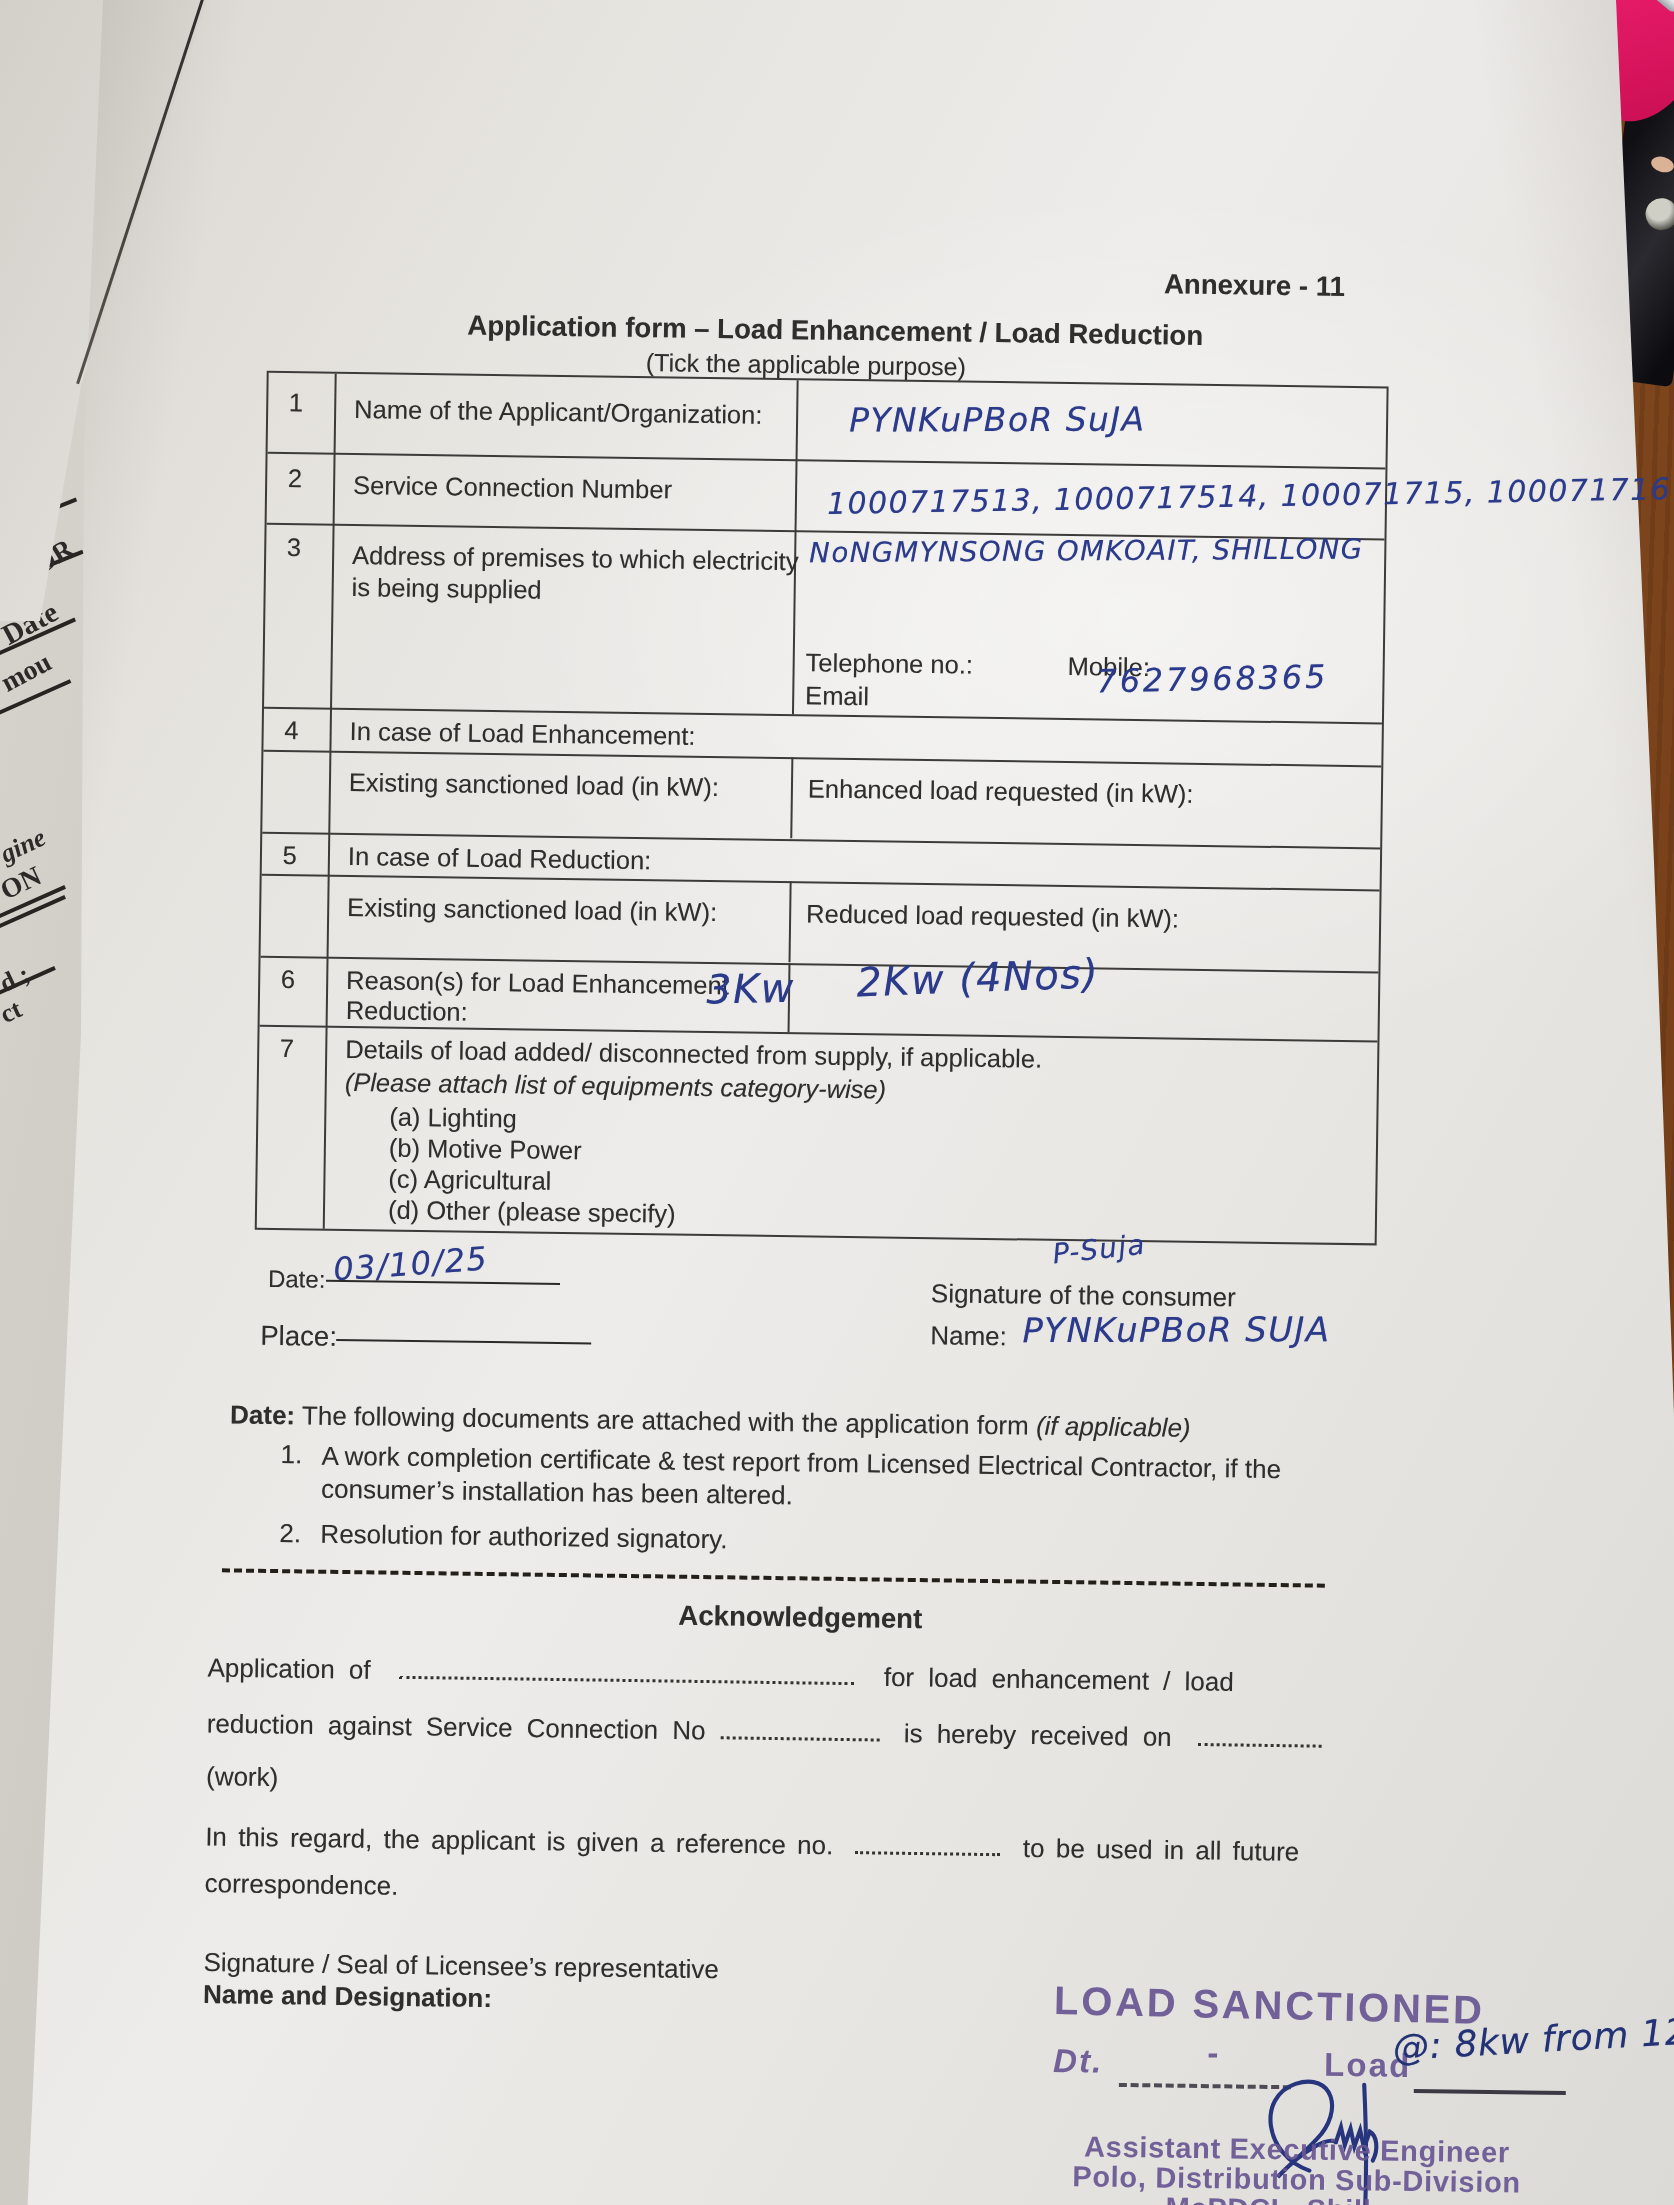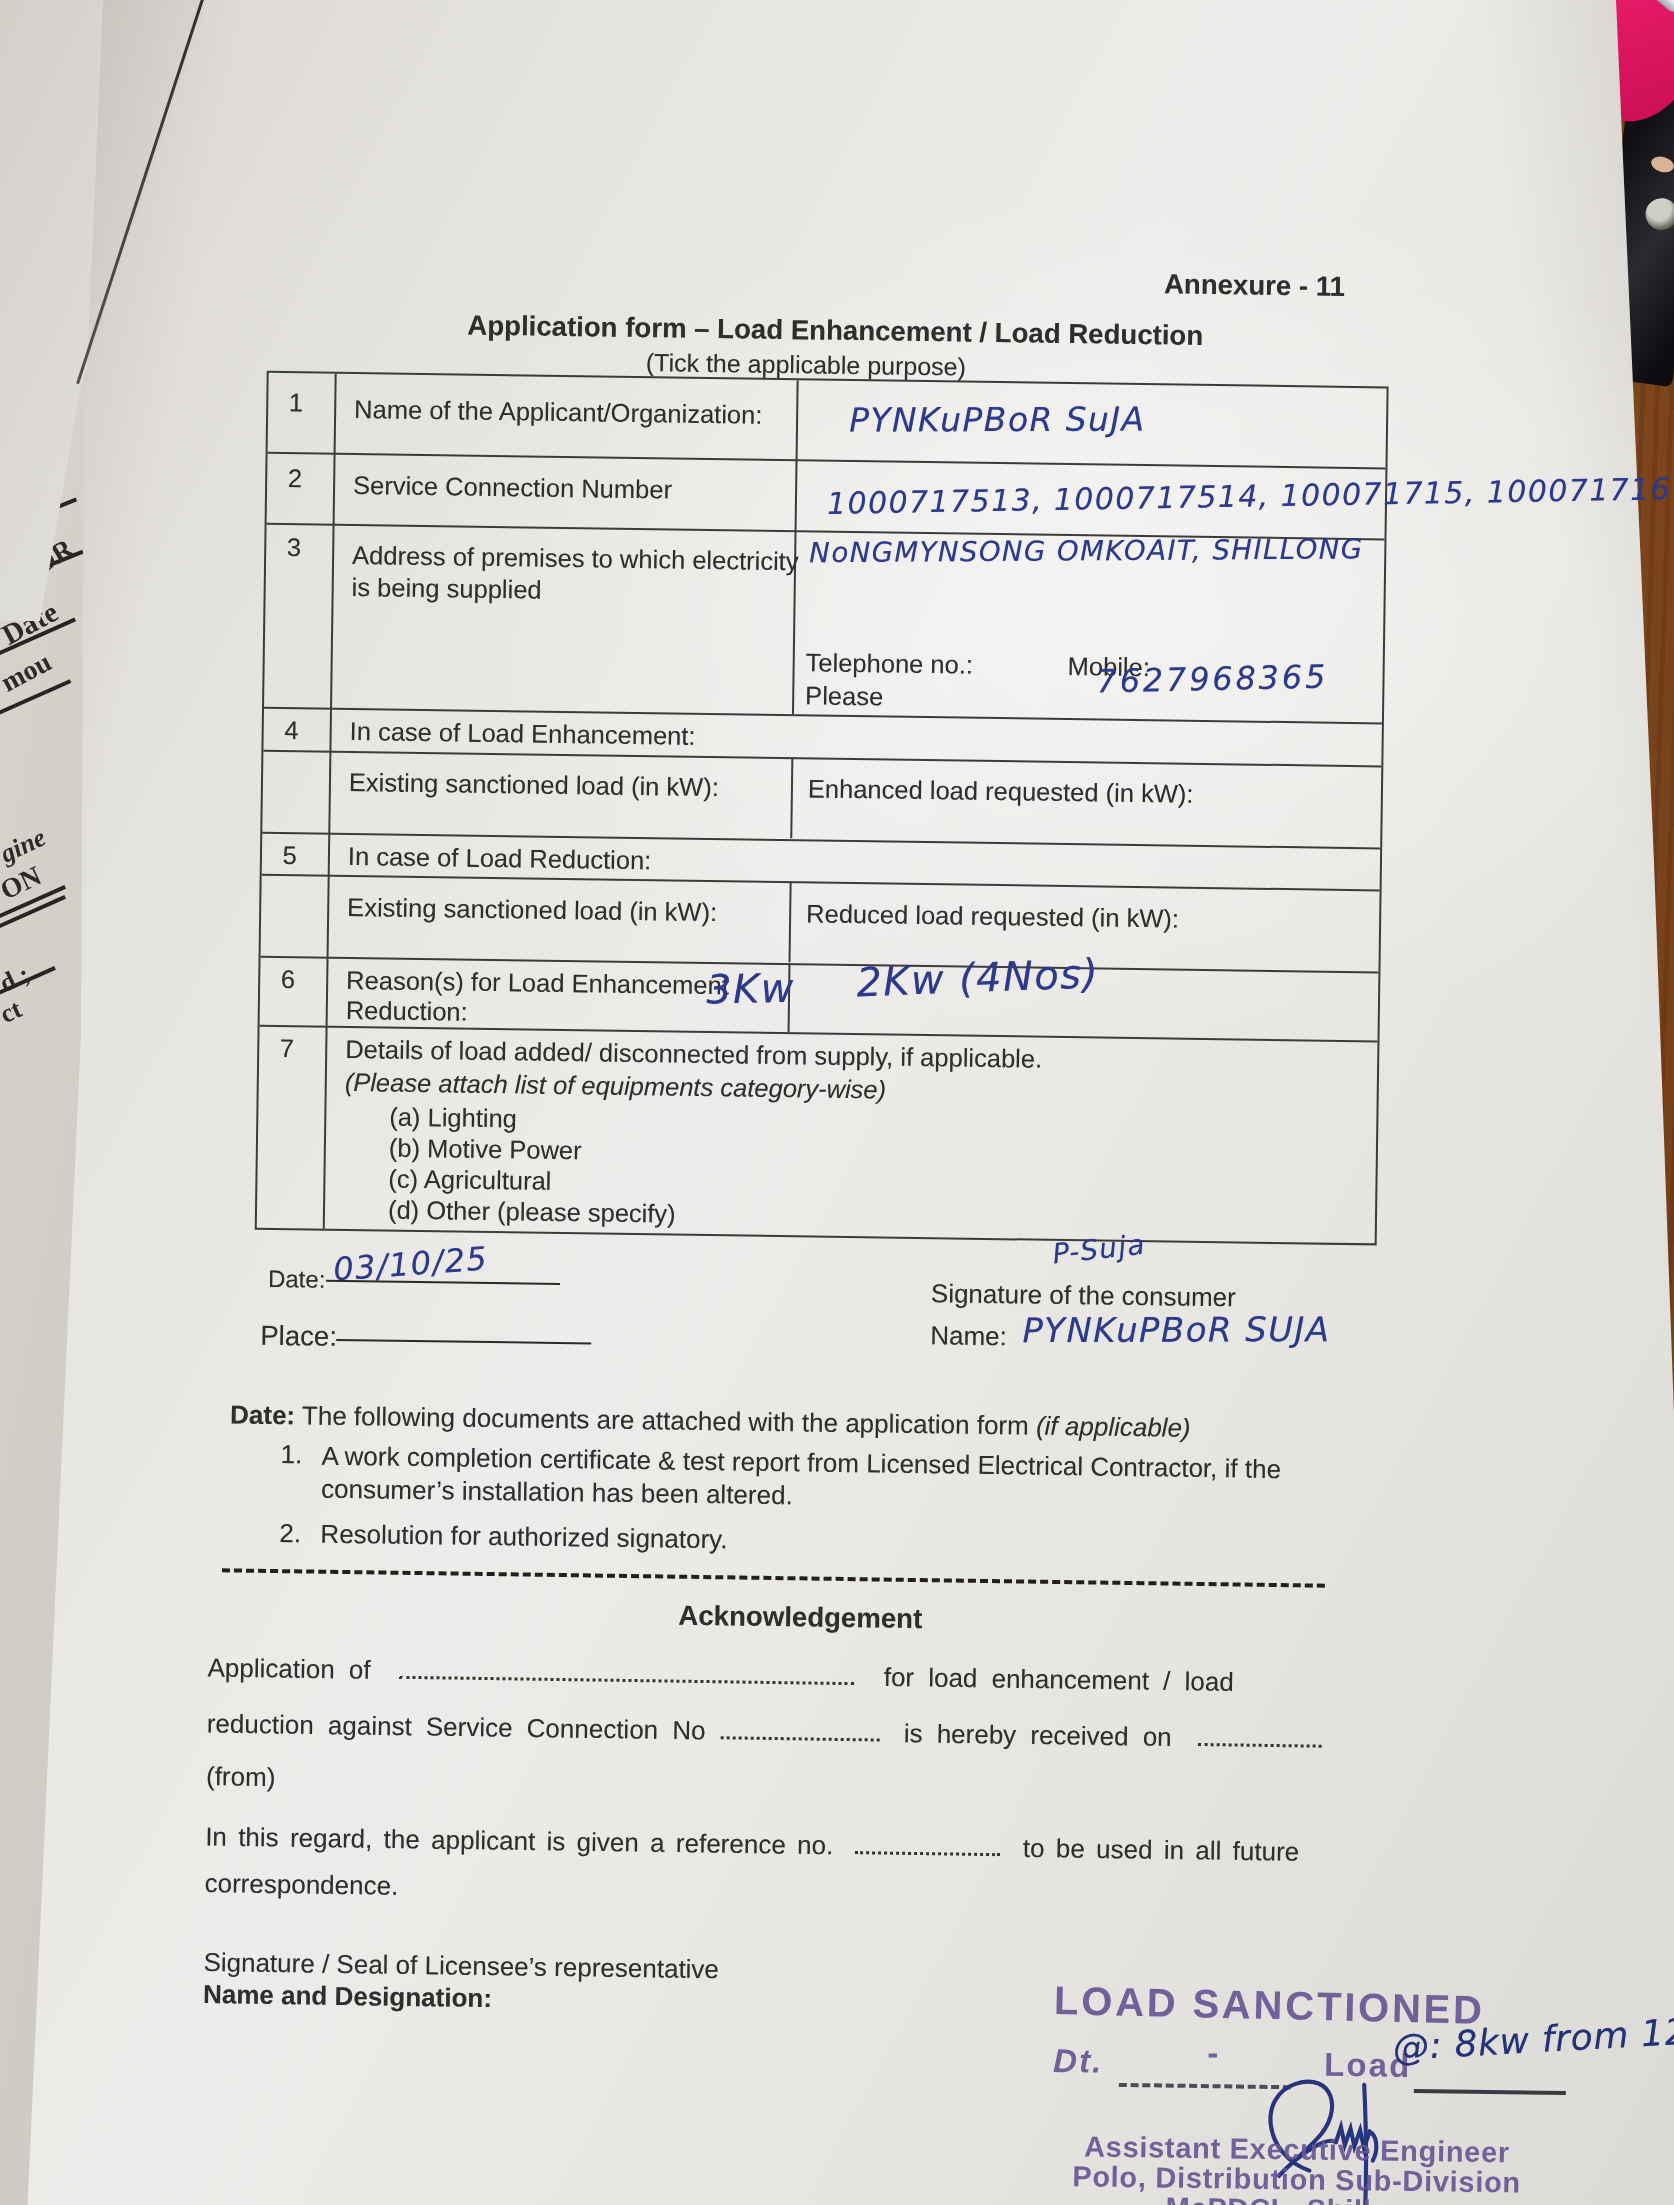--- a/index.html
+++ b/index.html
@@ -157,21 +157,21 @@
     <div class="cellTxt" style="left:20.7px;top:592px;">6</div>
     <div class="cellTxt" style="left:20.7px;top:661px;">7</div>
 
     <div class="cellTxt" style="left:86px;top:20.7px;">Name of the Applicant/Organization:</div>
 
     <div class="cellTxt" style="left:86px;top:97px;">Service Connection Number</div>
 
     <div class="cellTxt" style="left:86px;top:167px;">Address of premises to which electricity</div>
     <div class="cellTxt" style="left:86px;top:199px;">is being supplied</div>
     <div class="cellTxt" style="left:541px;top:268px;">Telephone no.:</div>
-    <div class="cellTxt" style="left:541px;top:301px;">Please</div>
+    <div class="cellTxt" style="left:541px;top:301px;">Email</div>
     <div class="cellTxt" style="left:803px;top:268px;">Mobile:</div>
 
     <div class="cellTxt" style="left:86px;top:343px;">In case of Load Enhancement:</div>
     <div class="cellTxt" style="left:86px;top:394px;">Existing sanctioned load (in kW):</div>
     <div class="cellTxt" style="left:545px;top:394px;">Enhanced load requested (in kW):</div>
 
     <div class="cellTxt" style="left:86px;top:468px;">In case of Load Reduction:</div>
     <div class="cellTxt" style="left:86px;top:519px;">Existing sanctioned load (in kW):</div>
     <div class="cellTxt" style="left:545px;top:519px;">Reduced load requested (in kW):</div>
 
@@ -220,21 +220,21 @@
     <span>Application  of</span>
     <span class="dotline" style="width:455px;margin:0 15px;"></span>
     <span>for  load  enhancement  /  load</span>
   </div>
   <div class="ackrow" style="left:228px;top:1705px;">
     <span>reduction  against  Service  Connection  No</span>
     <span class="dotline" style="width:159px;margin:0 9.7px 0 1.4px;"></span>
     <span>is  hereby  received  on</span>
     <span class="dotline" style="width:124px;margin:0 0 0 12.4px;"></span>
   </div>
-  <div class="ackrow" style="left:228px;top:1760px;">(from)</div>
+  <div class="ackrow" style="left:228px;top:1760px;">(work)</div>
 
   <div class="ackrow" style="left:228px;top:1818px;word-spacing:4.1px;">
     <span>In this regard, the applicant is given a reference no.</span>
     <span class="dotline" style="width:145px;margin:0 11px;"></span>
     <span>to be used in all future</span>
   </div>
   <div class="ackrow" style="left:228px;top:1867px;word-spacing:4.1px;">correspondence.</div>
 
   <div class="pt" style="left:228px;top:1946px;font-size:26px;">Signature / Seal of Licensee’s representative</div>
   <div class="pt b" style="left:228px;top:1978px;font-size:26px;">Name and Designation:</div>

